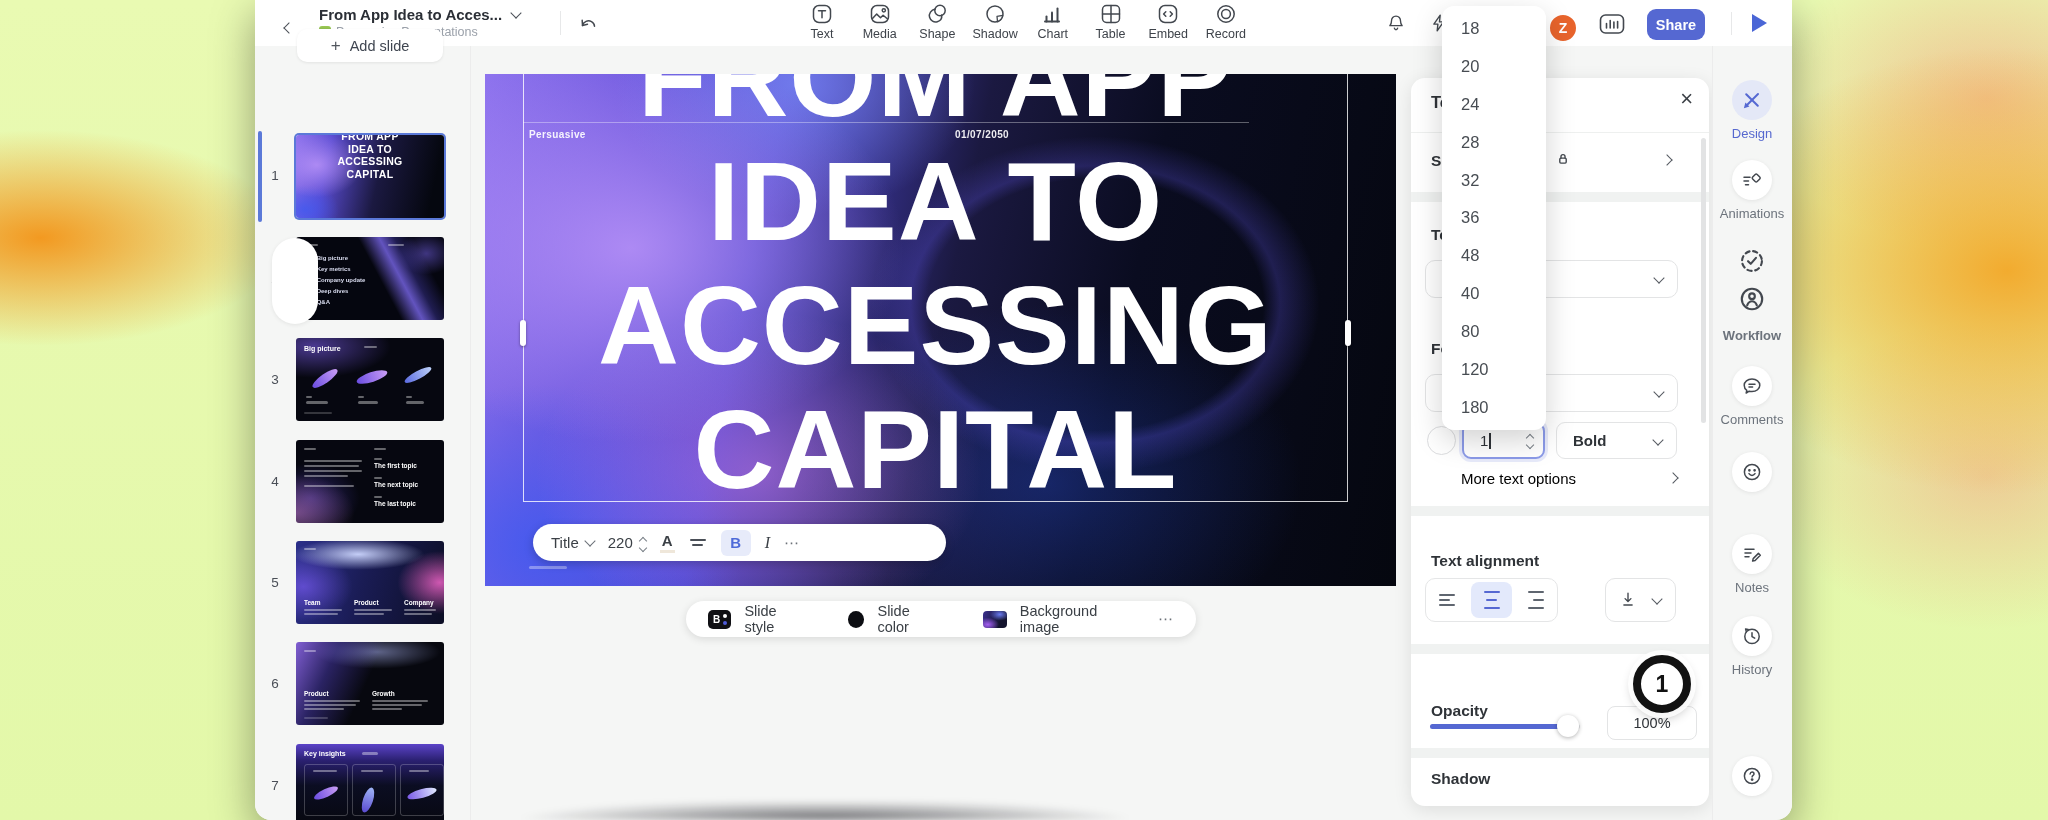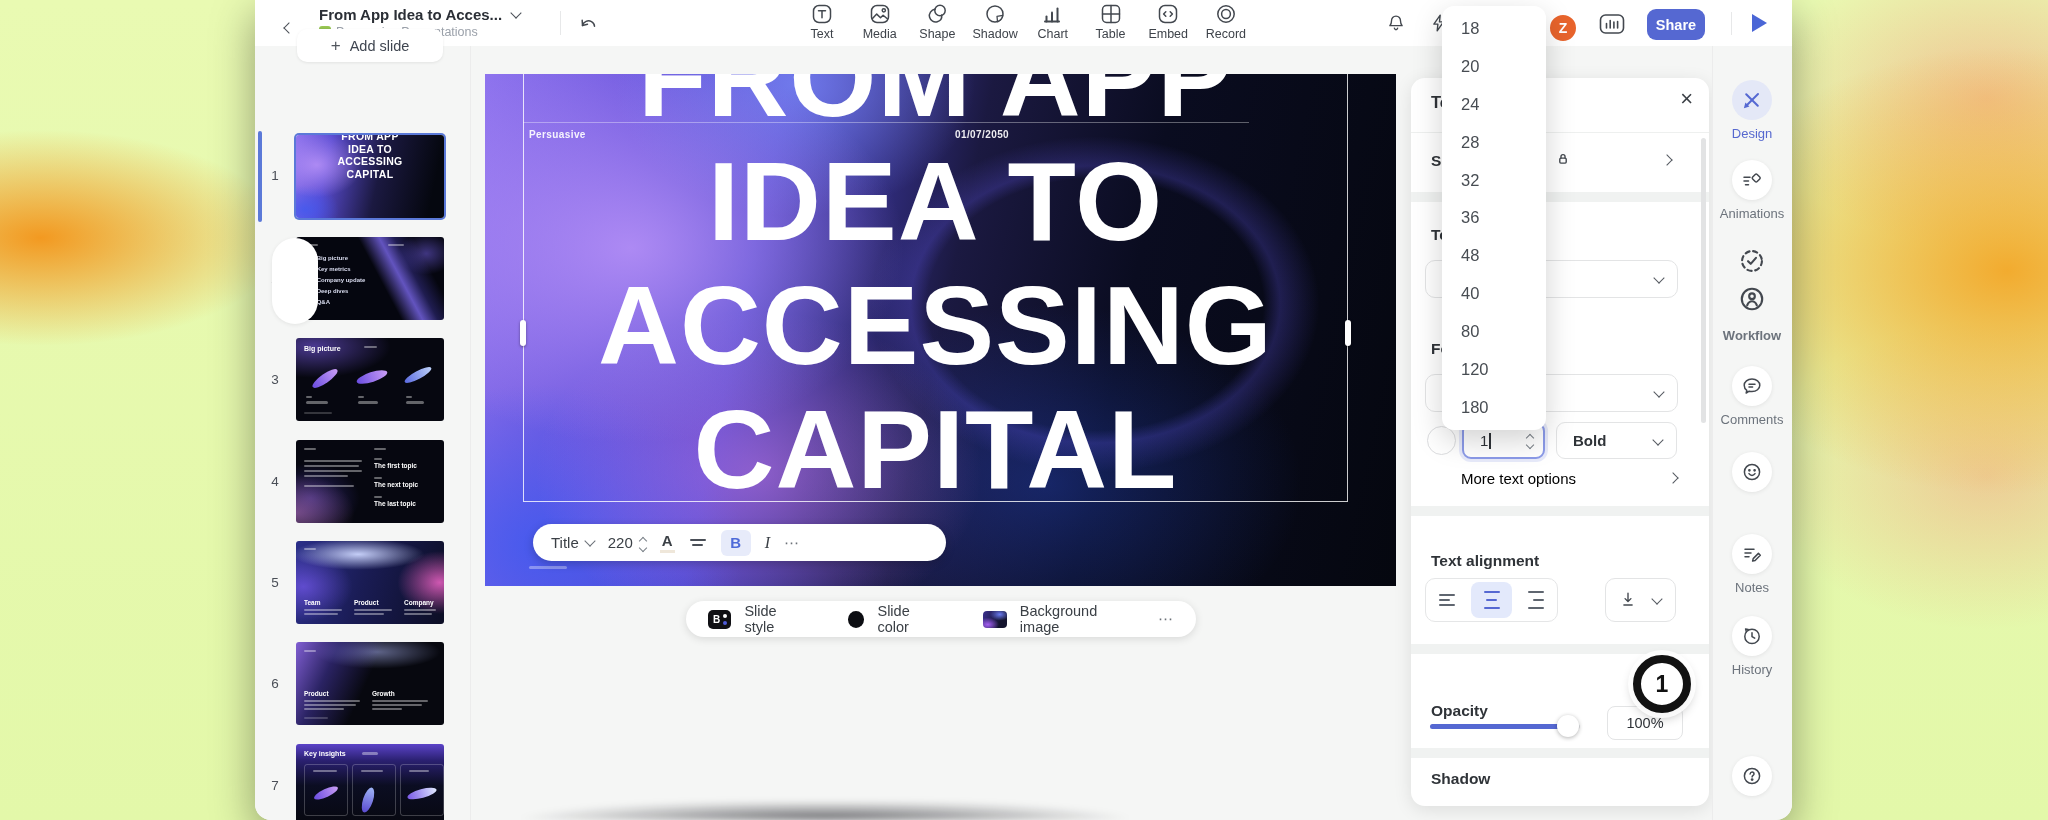--- a/index.html
+++ b/index.html
@@ -118,21 +118,21 @@
   .morelink{position:absolute;left:20px;top:392px;font-size:15px;color:#000000;margin-left:30px;}
   .alignbtns{position:absolute;left:14px;top:500px;width:133px;height:44px;border:1px solid #e5e6e7;border-radius:10px;
     box-sizing:border-box;display:flex;}
   .abtn{flex:1;display:flex;align-items:center;justify-content:center;}
   .abtn .al i{display:block;height:2px;background:#5f6670;border-radius:1px;margin:2.8px 0;}
   .abtn.active{background:#e3e9fb;border-radius:8px;margin:3px;}
   .abtn.active .al i{background:#5568d2;}
   .slider-track{position:absolute;left:19px;top:646px;width:150px;height:5px;border-radius:3px;background:#dfe1e4;}
   .slider-fill{position:absolute;left:0;top:0;height:5px;width:139px;border-radius:3px;background:#5568d2;}
   .slider-knob{position:absolute;left:127px;top:-9px;width:22px;height:22px;border-radius:50%;background:#fff;box-shadow:0 1px 4px rgba(0,0,0,.3);}
-  .opacity-box{position:absolute;left:196px;top:628px;width:76px;height:34px;border:1px solid #e3e4e5;border-radius:8px;
+  .opacity-box{position:absolute;left:196px;top:628px;width:90px;height:34px;border:1px solid #e3e4e5;border-radius:8px;
     box-sizing:border-box;display:flex;align-items:center;justify-content:center;font-size:14.5px;color:#2f3338;}
   .click-badge{position:absolute;left:222px;top:577px;width:58px;height:58px;border-radius:50%;background:#fff;
     border:8px solid #121212;box-sizing:border-box;box-shadow:0 0 0 5px rgba(255,255,255,.85),0 4px 12px rgba(0,0,0,.3);
     display:flex;align-items:center;justify-content:center;font-size:23px;font-weight:bold;color:#121212;}
   
   #sizedd{position:absolute;left:1187px;top:6px;width:104px;height:424px;background:#fff;border-radius:12px;
     box-shadow:0 10px 30px rgba(0,0,0,.18);z-index:30;display:flex;flex-direction:column;justify-content:space-between;
     padding:13px 0;box-sizing:border-box;}
   #sizedd .opt{padding-left:19px;font-size:16.5px;color:#474c52;}
   

